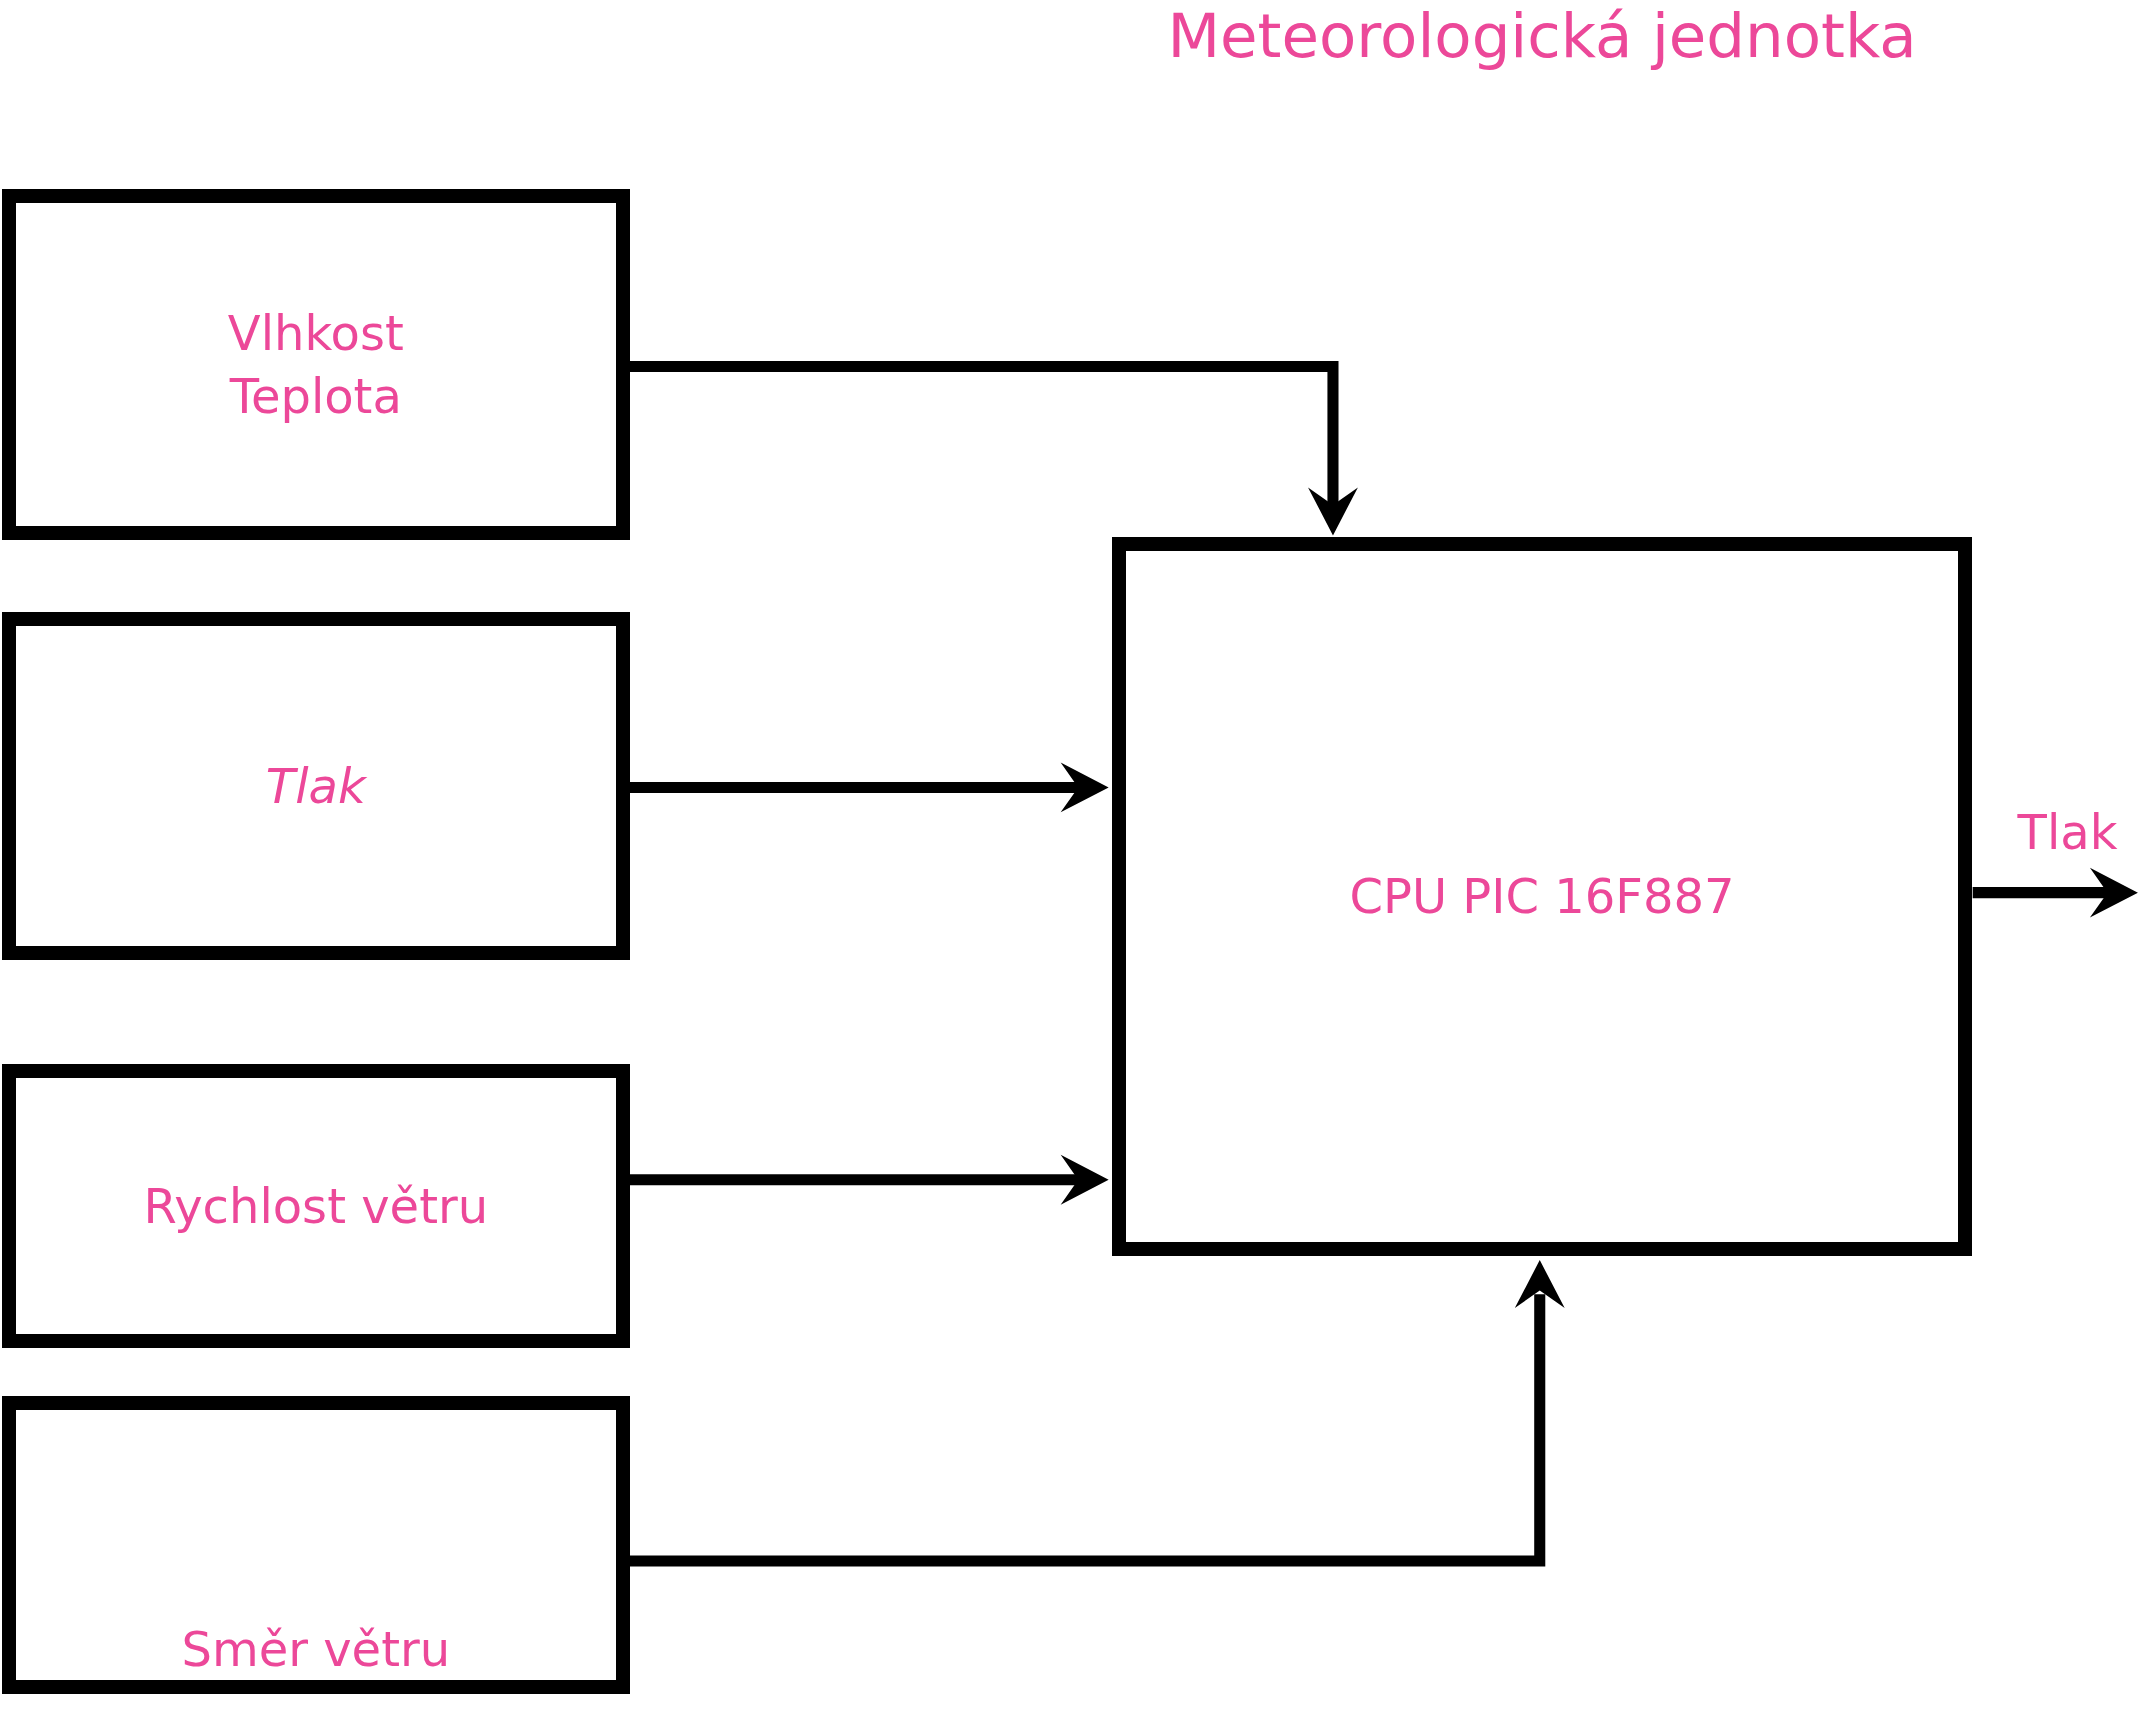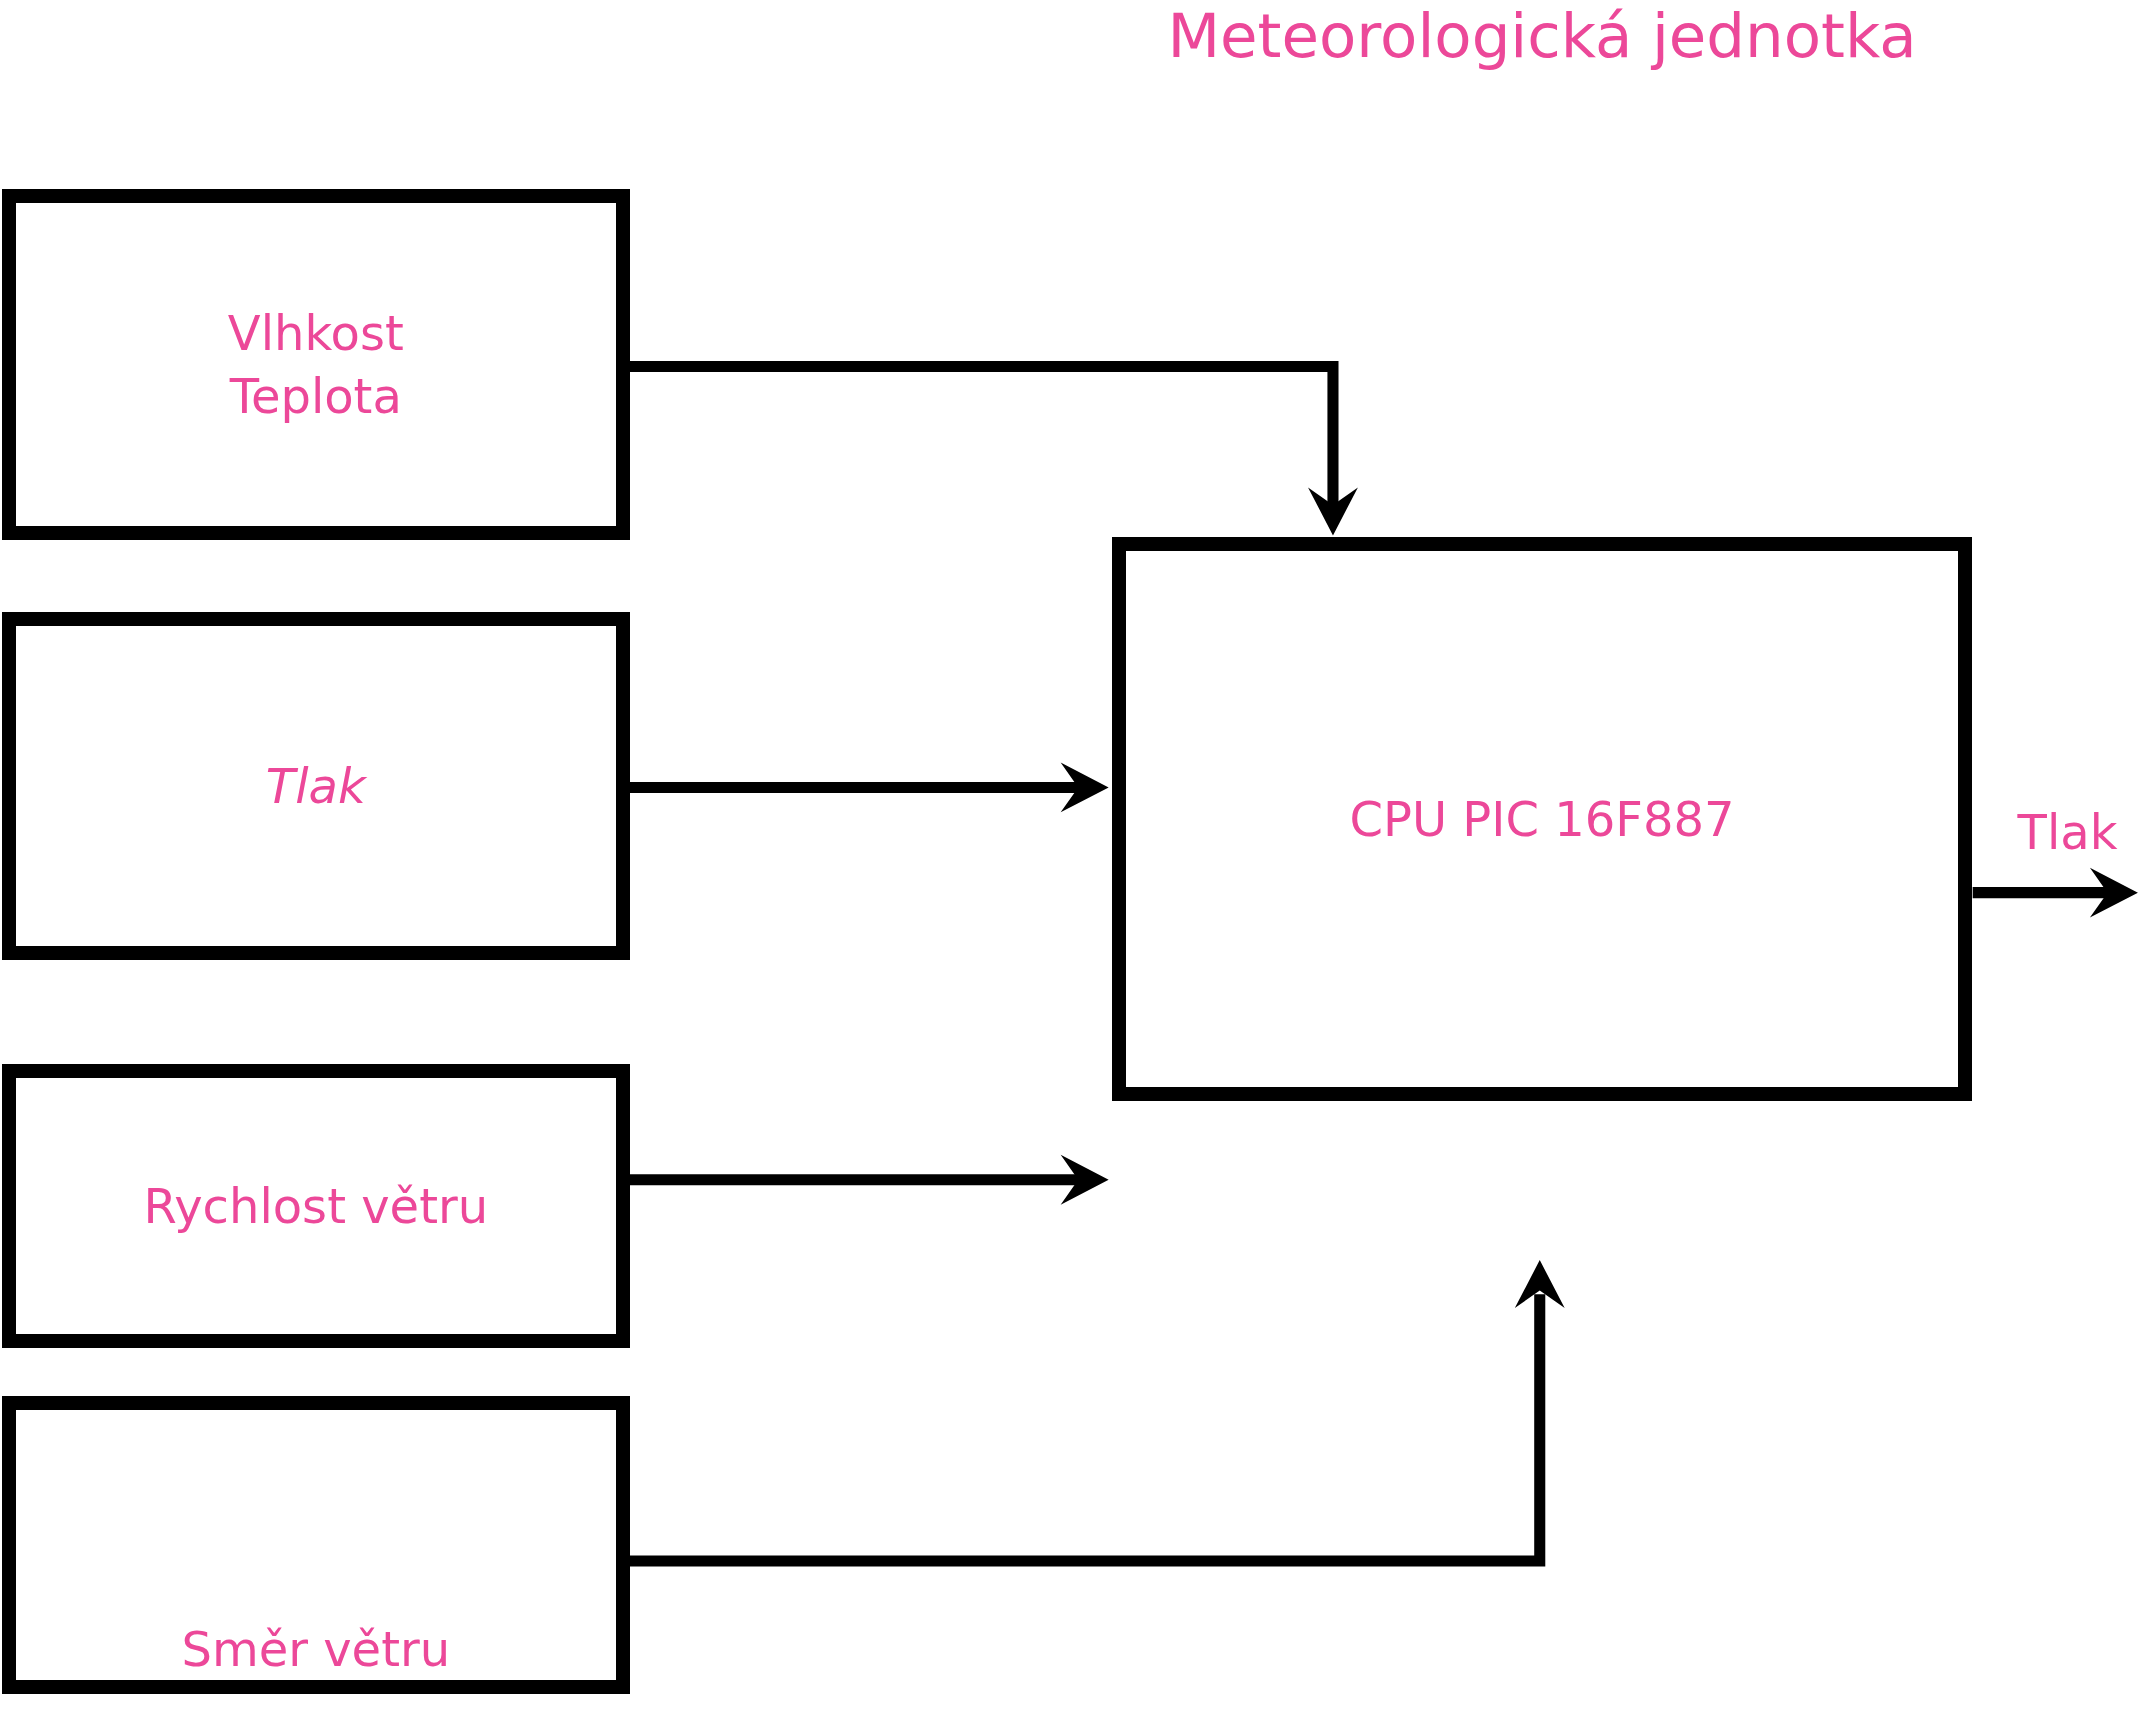--- a/index.html
+++ b/index.html
@@ -81,21 +81,21 @@
   </div>
 
   <div class="box sensor-box" style="top:1064px;height:284px;">
     <span class="box-label">Rychlost větru</span>
   </div>
 
   <div class="box sensor-box" style="top:1396px;height:298px;align-items:flex-end;">
     <span class="box-label">Směr větru</span>
   </div>
 
-  <div class="box" style="left:1112px;top:537px;width:860px;height:564px;border-width:14.8px;">
+  <div class="box" style="left:1112px;top:537px;width:860px;height:719px;border-width:14.8px;">
     <span class="box-label">CPU PIC 16F887</span>
   </div>
 
   <div class="data-label">
     <span>Tlak</span>
   </div>
 
   <svg class="arrows" viewBox="0 0 2328 1873">
     <g>
       <polyline points="682,397 1444,397 1444,552" fill="none" stroke="#000000" stroke-width="12"></polyline>

